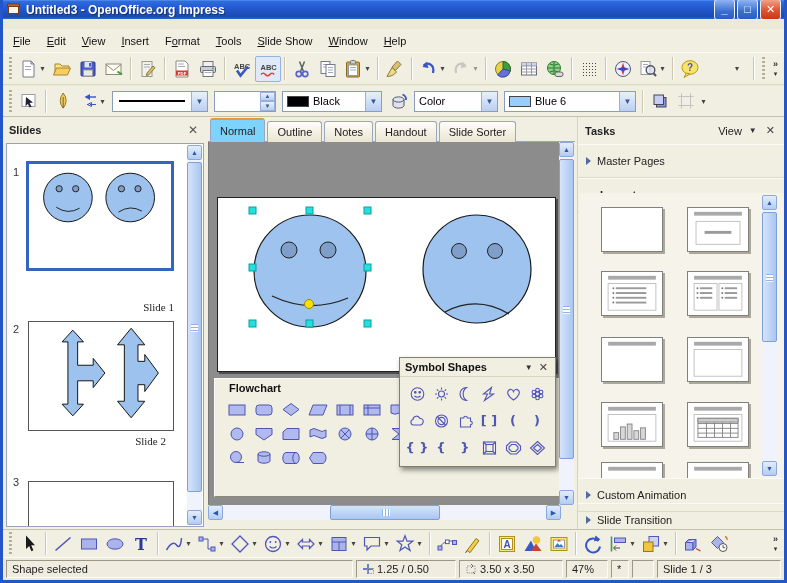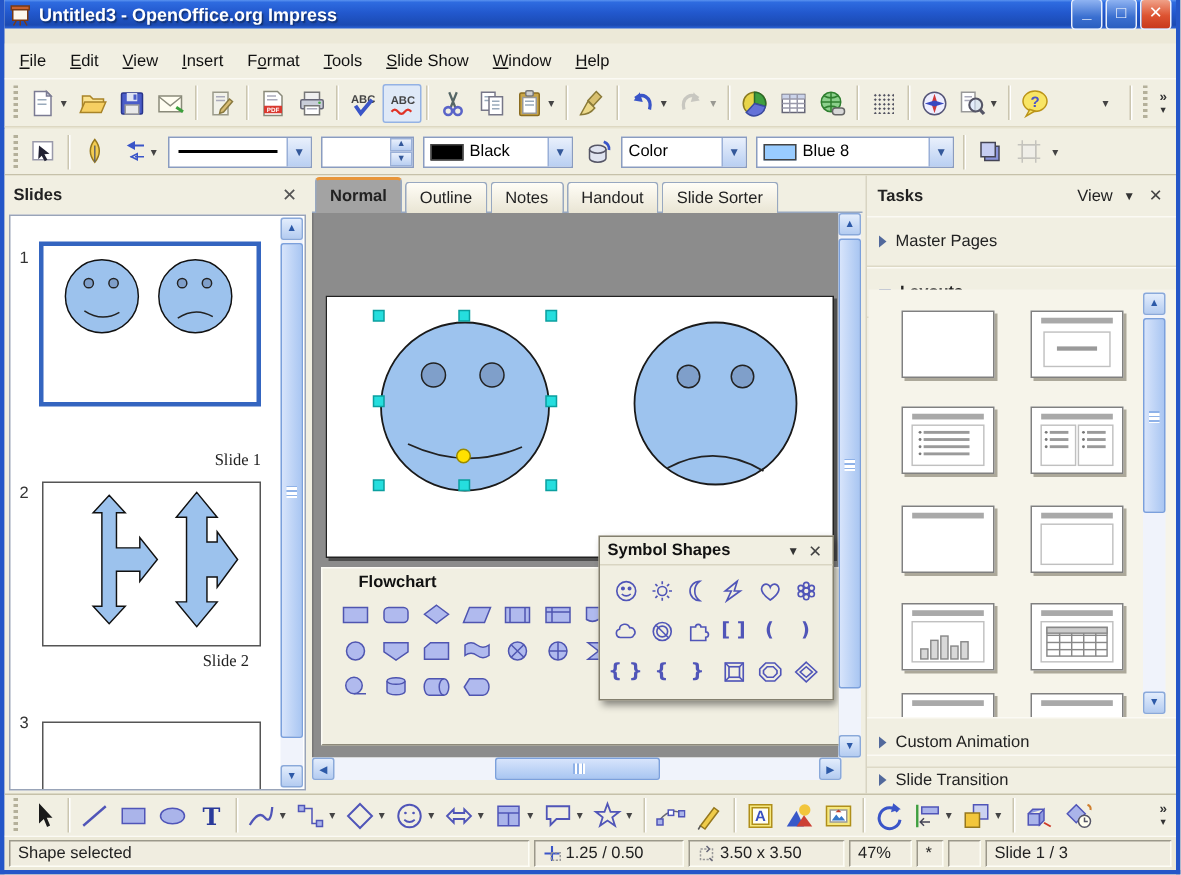--- a/index.html
+++ b/index.html
@@ -62,27 +62,27 @@
   .sbthumb-v{position:absolute;left:0;width:15px;border:1px solid #7ba0dc;border-radius:2px;background:linear-gradient(90deg,#d7e4fb,#a9c6f2);}
   .sbthumb-h{position:absolute;top:0;height:15px;border:1px solid #7ba0dc;border-radius:2px;background:linear-gradient(#d7e4fb,#a9c6f2);}
   .vgrip{position:absolute;left:3px;right:3px;height:8px;background:repeating-linear-gradient(to bottom,#8fb2e8 0 1px,#fff 1px 3px);}
   .hgrip{position:absolute;top:3px;bottom:3px;width:8px;background:repeating-linear-gradient(to right,#8fb2e8 0 1px,#fff 1px 3px);}
   
   .center{position:absolute;left:205px;top:0;width:367px;height:412px;}
   .tabbar{position:absolute;top:0;left:2px;right:0;height:25px;display:flex;align-items:flex-end;z-index:2;}
   .tabline{position:absolute;top:24px;left:0;width:367px;height:1px;background:#98a8c0;z-index:1;}
   .tab{height:21px;padding:0 9px;display:flex;align-items:center;background:linear-gradient(#fffdf6,#e9e5d4);
        border:1px solid #98a8c0;border-bottom:none;border-radius:3px 3px 0 0;margin-right:2px;color:#222;}
-  .tab.active{height:24px;background:#a3a3a3;font-weight:bold;border-top:2px solid #e8963c;z-index:3;}
+  .tab.active{height:24px;background:#7dd3fc;font-weight:normal;border-top:2px solid #e8963c;z-index:3;}
   .canvas{position:absolute;top:25px;left:0;width:351px;height:363px;background:#8c8c8c;border-left:1px solid #777;overflow:hidden;}
   .slidepage{position:absolute;left:8px;top:55px;width:339px;height:175px;background:#fff;border:1px solid #222;box-shadow:2px 2px 0 #4e4e4e;}
   
   .flowpanel{position:absolute;left:5px;top:236px;width:357px;height:119px;background:#f1efe2;
              border:1px solid;border-color:#fcfbf5 #8d897a #8d897a #fcfbf5;z-index:4;}
-  .fptitle{font-weight:bold;padding:3px 24px 1px;color:#111;}
+  .fptitle{font-weight:bold;padding:3px 14px 1px;color:#111;}
   .flowgrid{padding:2px 8px;}
   .flowrow{display:flex;}
   .fcell{width:27px;height:24px;display:flex;align-items:center;justify-content:center;border:1px solid transparent;}
   
   .floatwin{position:absolute;left:190px;top:215px;width:157px;height:110px;background:#f1efe2;border:1px solid #837f6e;
             box-shadow:2px 3px 5px rgba(0,0,0,.45);z-index:6;}
   .ftitle{height:19px;display:flex;align-items:center;padding:0 5px;font-weight:bold;color:#111;border-bottom:1px solid #d9d5c2;}
   .fdd{margin-left:auto;font-size:8px;color:#333;padding:0 4px;}
   .fclose{font-weight:bold;color:#444;font-size:11px;padding:0 2px;}
   .symgrid{display:flex;flex-wrap:wrap;padding:3px 5px;}
@@ -424,21 +424,21 @@
             <path d="M14.5,3.5q4,1.5 3.5,5.5" fill="none" stroke="#3a55c8" stroke-width="1.8"></path>
           </svg>
         </span>
       </span>
       <span class="combo" style="width: 84px;">
         <span class="ctext">Color</span>
         <span class="cbtn">▼</span>
       </span>
       <span class="combo" style="width: 132px;">
         <span class="swatch" style="background:#99CCFF"></span>
-        <span class="ctext">Blue 8</span>
+        <span class="ctext">Blue 6</span>
         <span class="cbtn">▼</span>
       </span>
       <i class="sep"></i>
       <span class="tbtn">
         <span class="ic">
           <svg width="20" height="20" viewBox="0 0 20 20">
             <rect x="6.5" y="6.5" width="9.5" height="9.5" fill="#8a94dc" stroke="#445"></rect>
             <rect x="4" y="4" width="9.5" height="9.5" fill="#c6cdf2" stroke="#445"></rect>
           </svg>
         </span>

